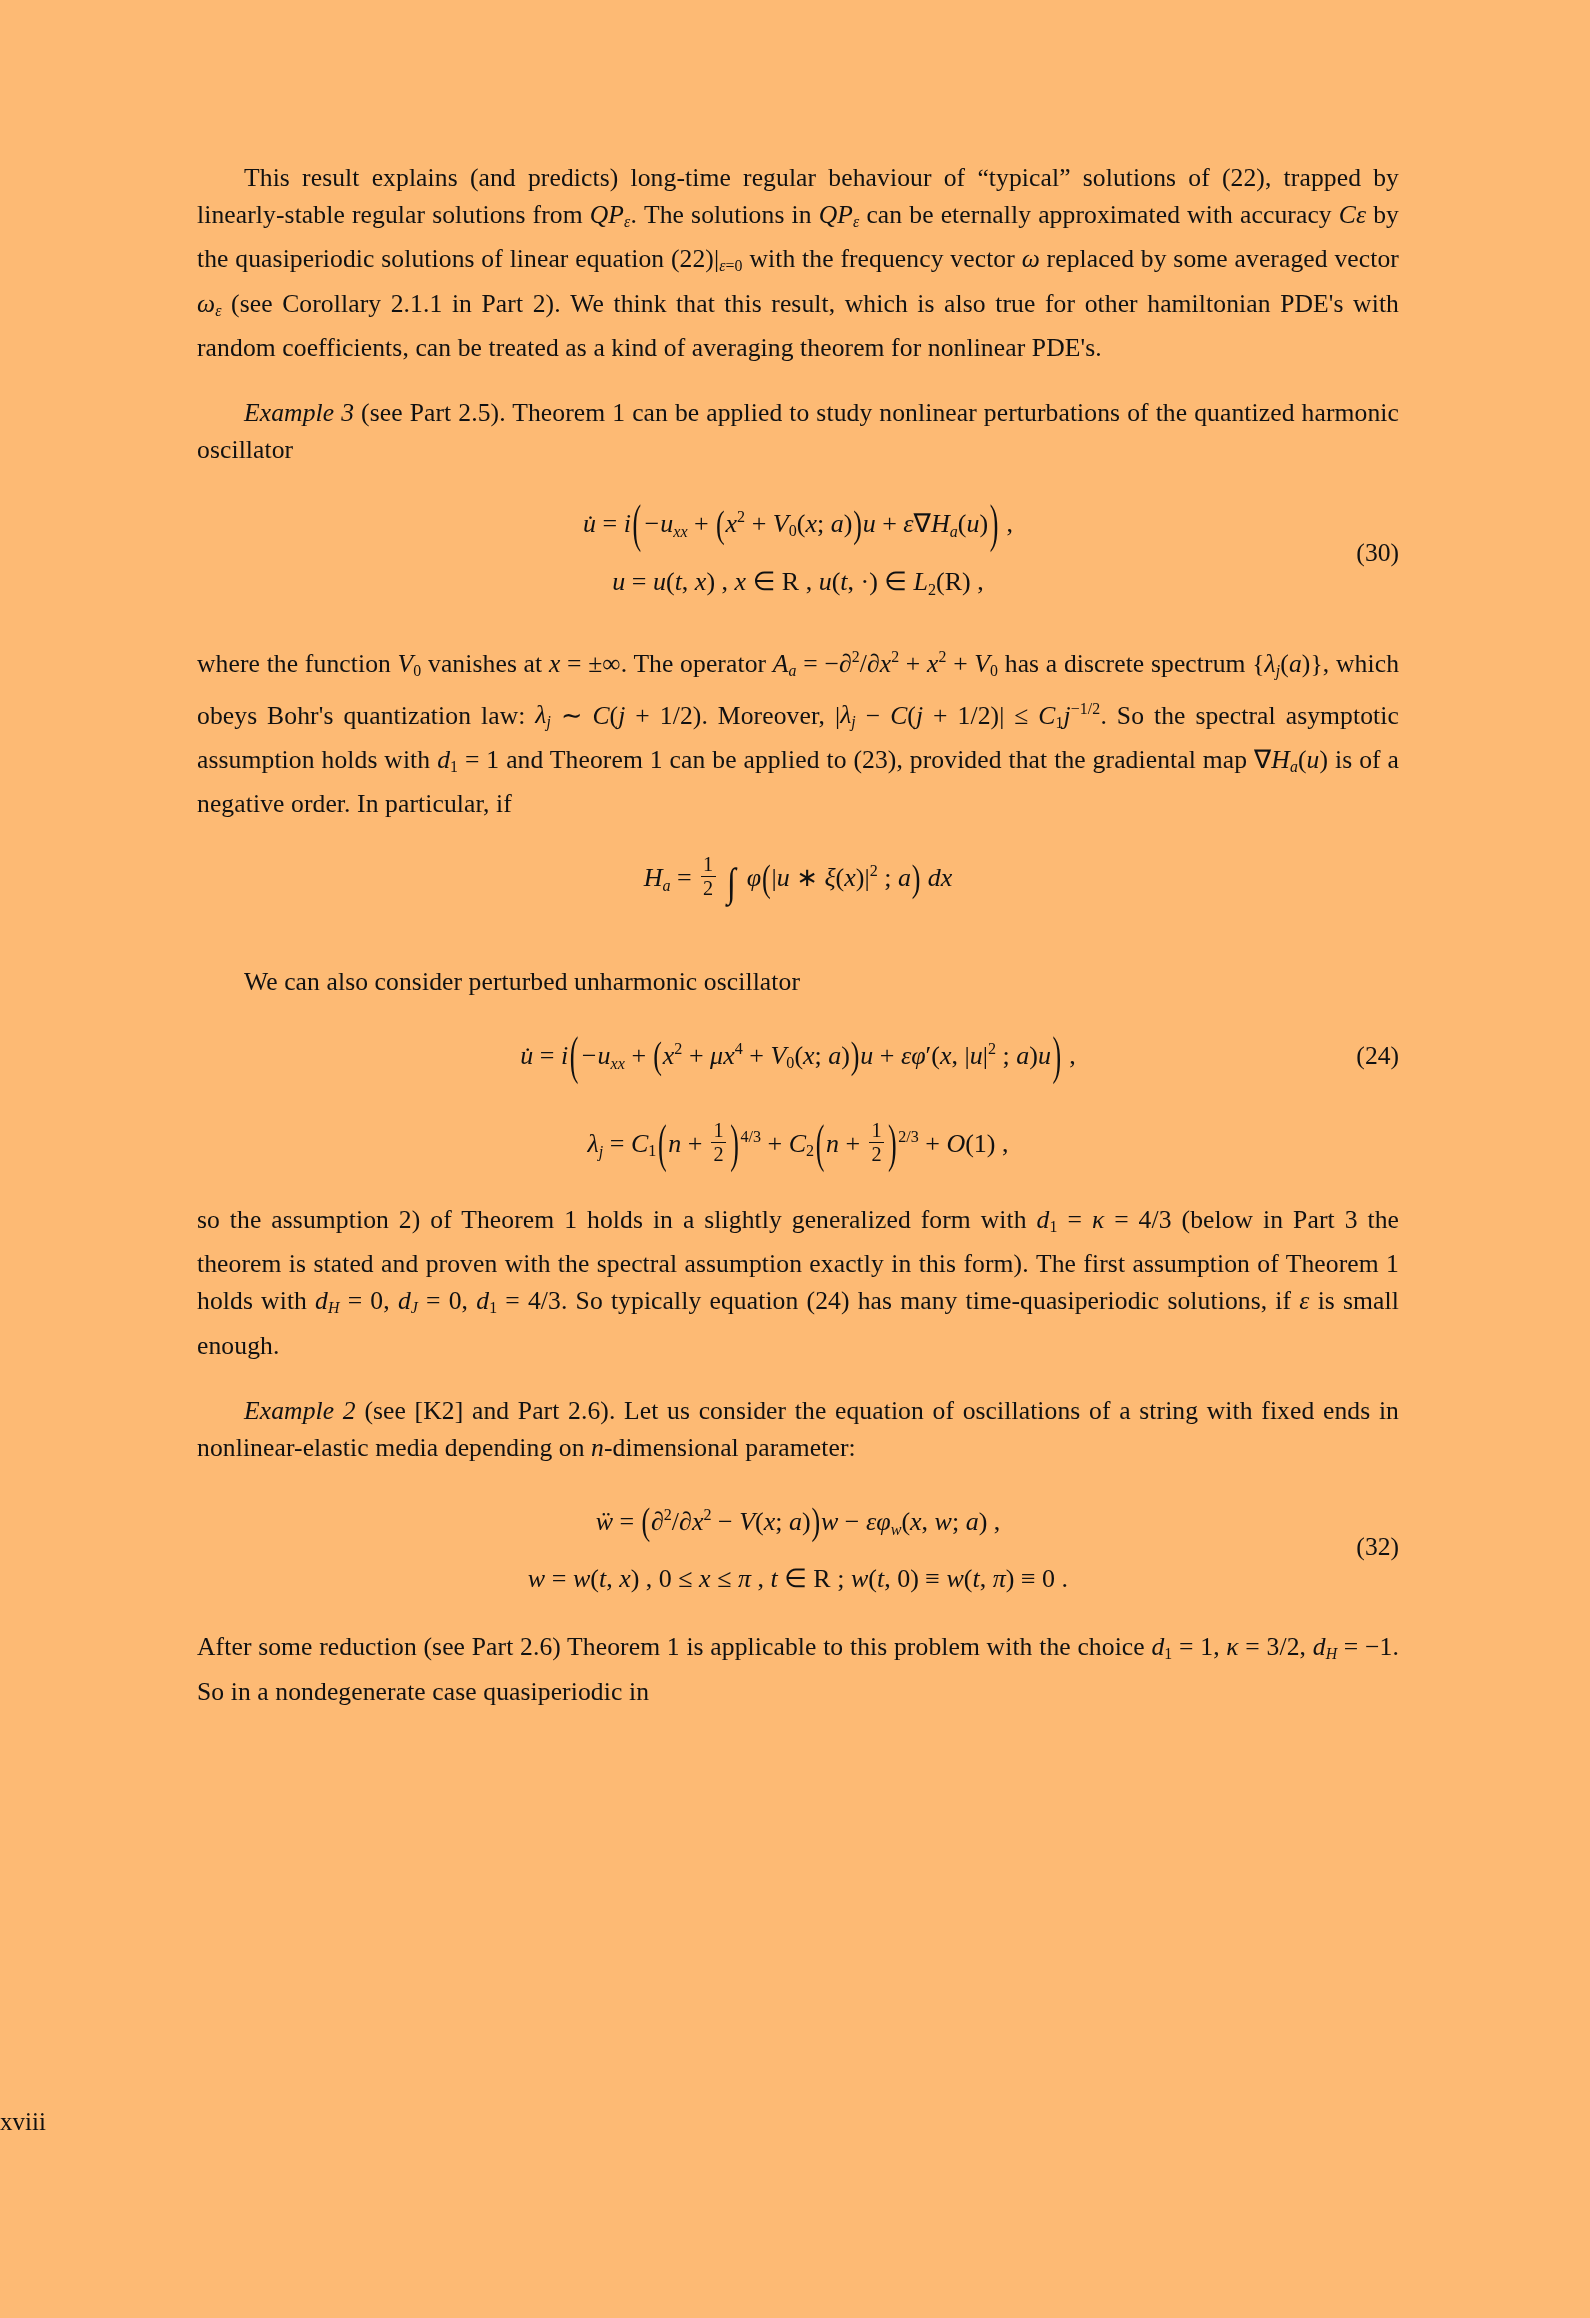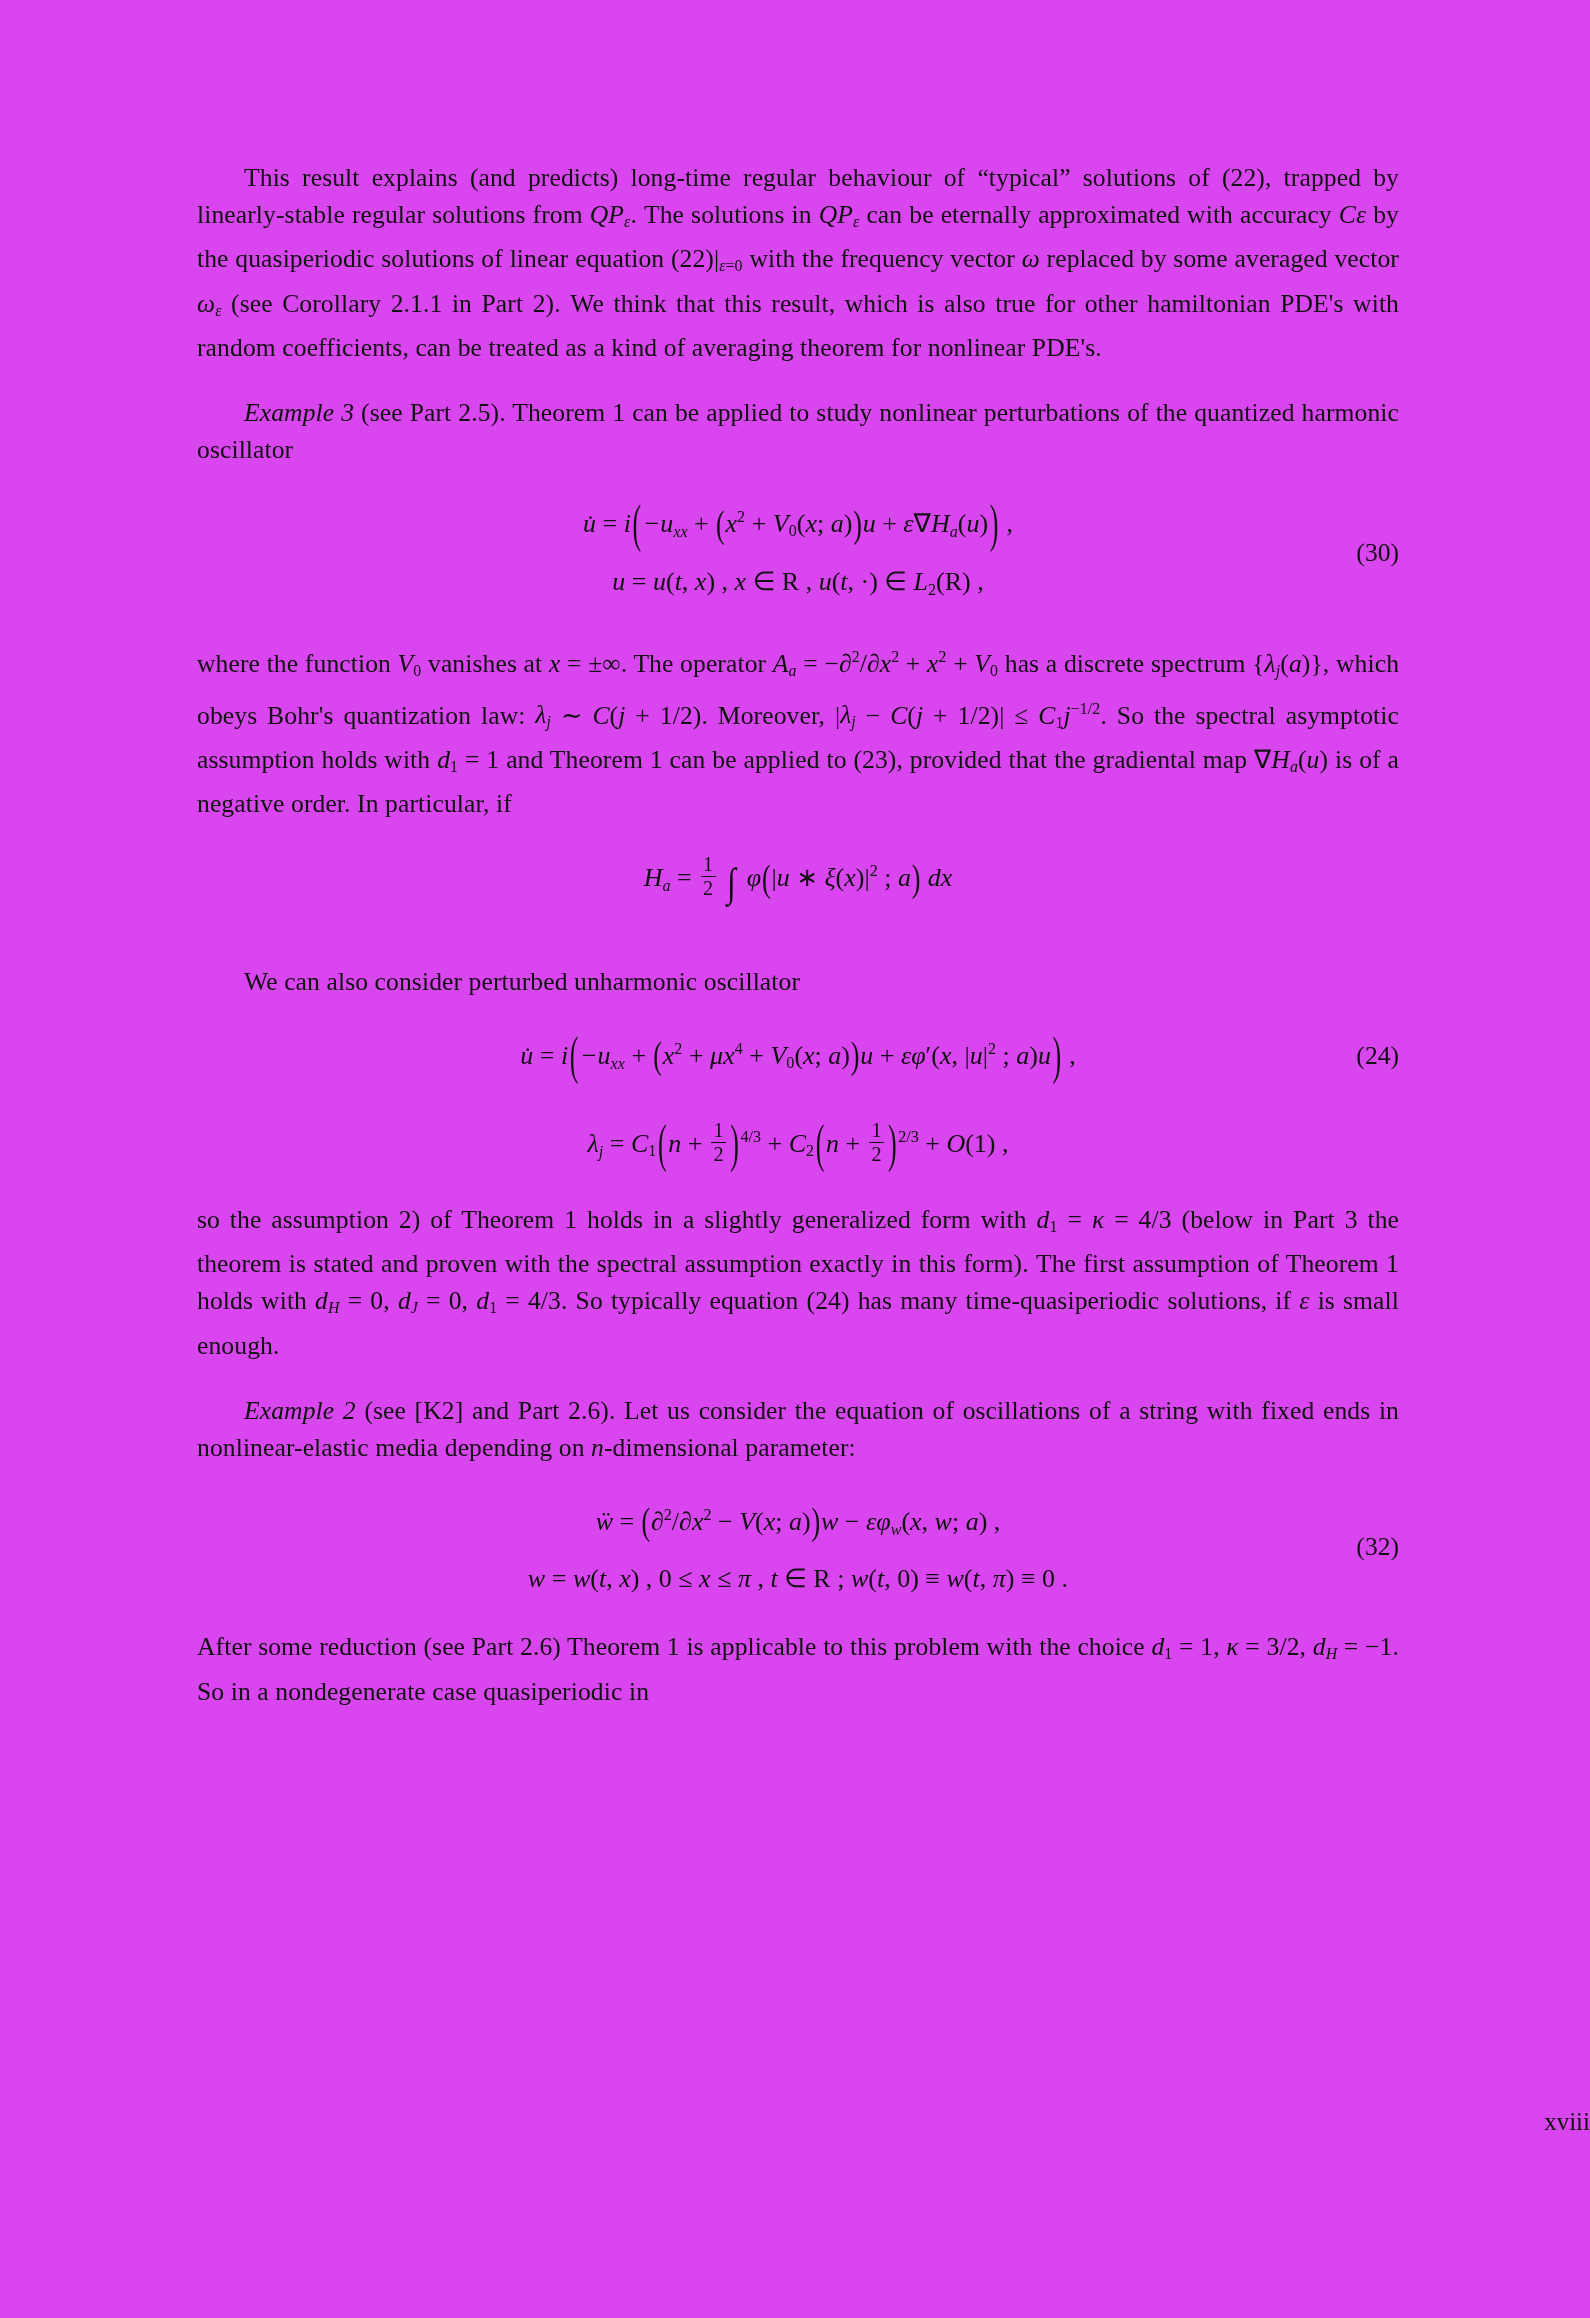--- a/index.html
+++ b/index.html
@@ -13,21 +13,21 @@
     font-family: "Liberation Serif", serif;
     color: #111111;
     position: relative;
     overflow: hidden;
   }
   .page {
     position: absolute;
     left: 0; top: 0;
     width: 1590px;
     height: 2319px;
-    background: #d946ef;
+    background: #fdba74;
   }
   .content {
     position: absolute;
     left: 197px;
     top: 159px;
     width: 1202px;
   }
   p.para {
     margin: 0 0 0 0;
     font-size: 25.6px;
@@ -105,21 +105,21 @@
     transform: scaleX(0.8);
     vertical-align: -0.25em;
     font-style: italic;
     margin: 0 3.2px 0 1.6px;
   }
   .folio {
     position: absolute;
     left: 0;
     right: 0;
     top: 2108px;
-    text-align: right;
+    text-align: left;
     font-size: 25px;
   }
 </style>
 </head>
 <body>
 
 <div class="page">
   <div class="content">
 
     <p class="para indent">

